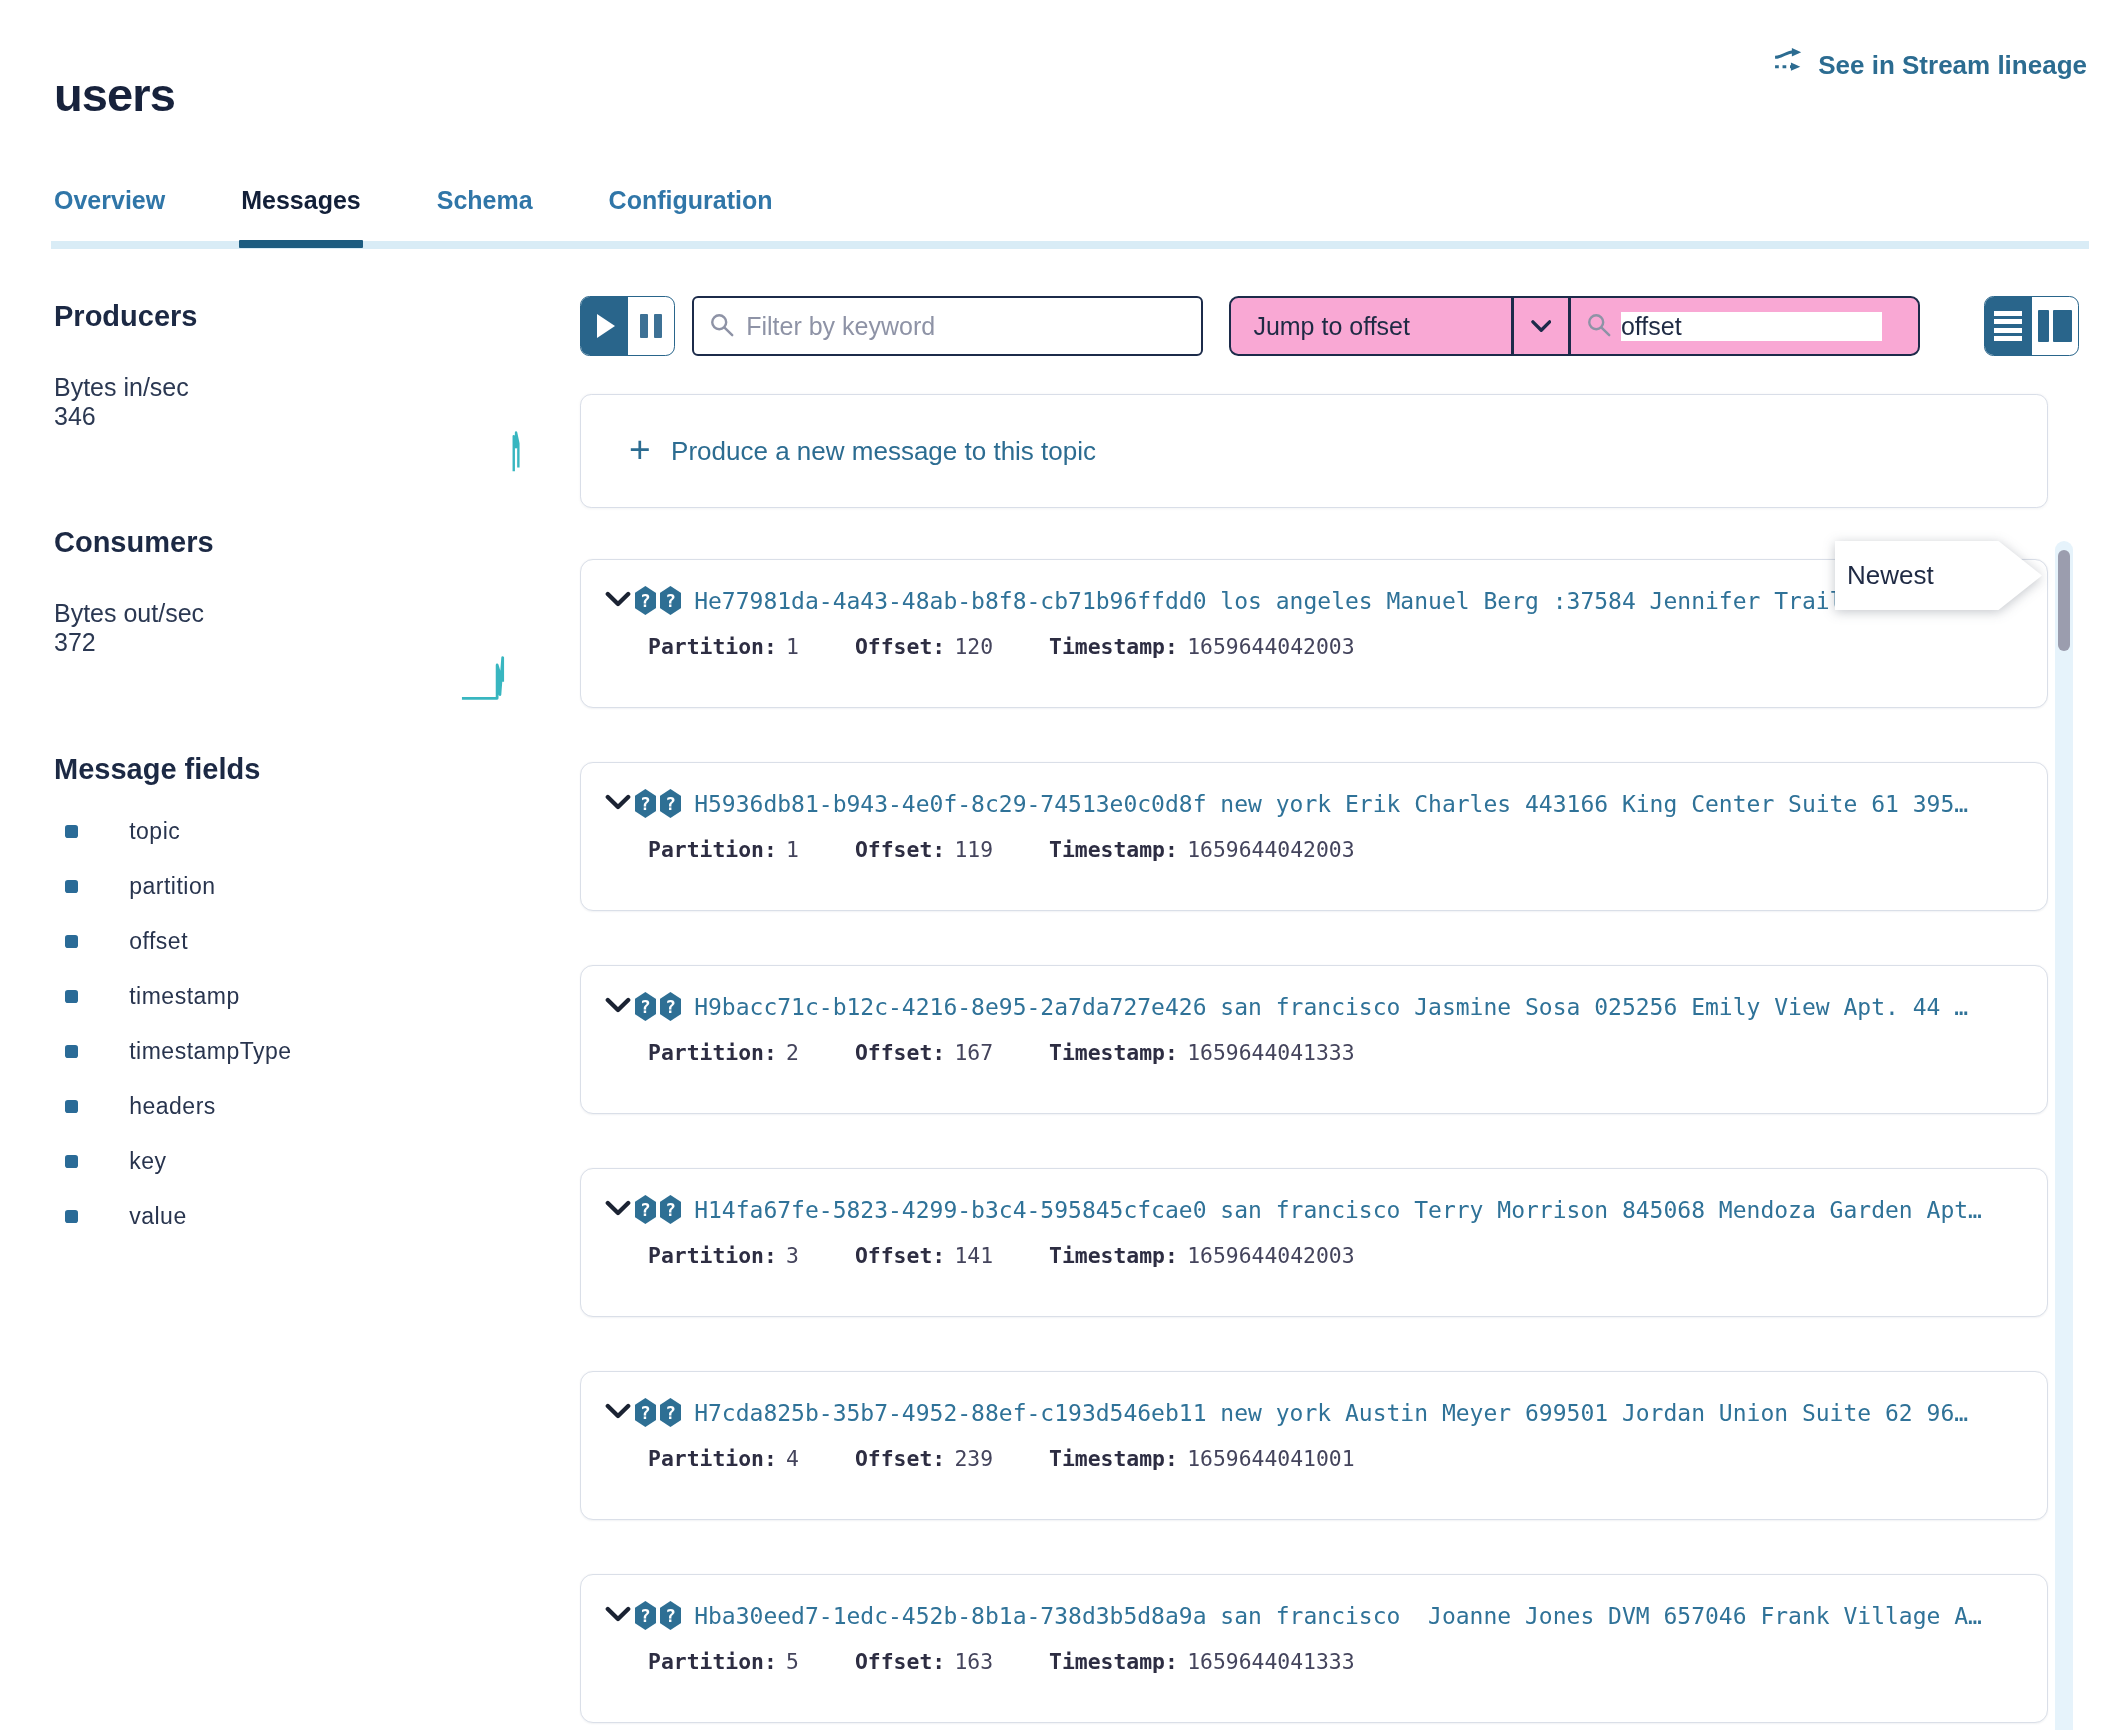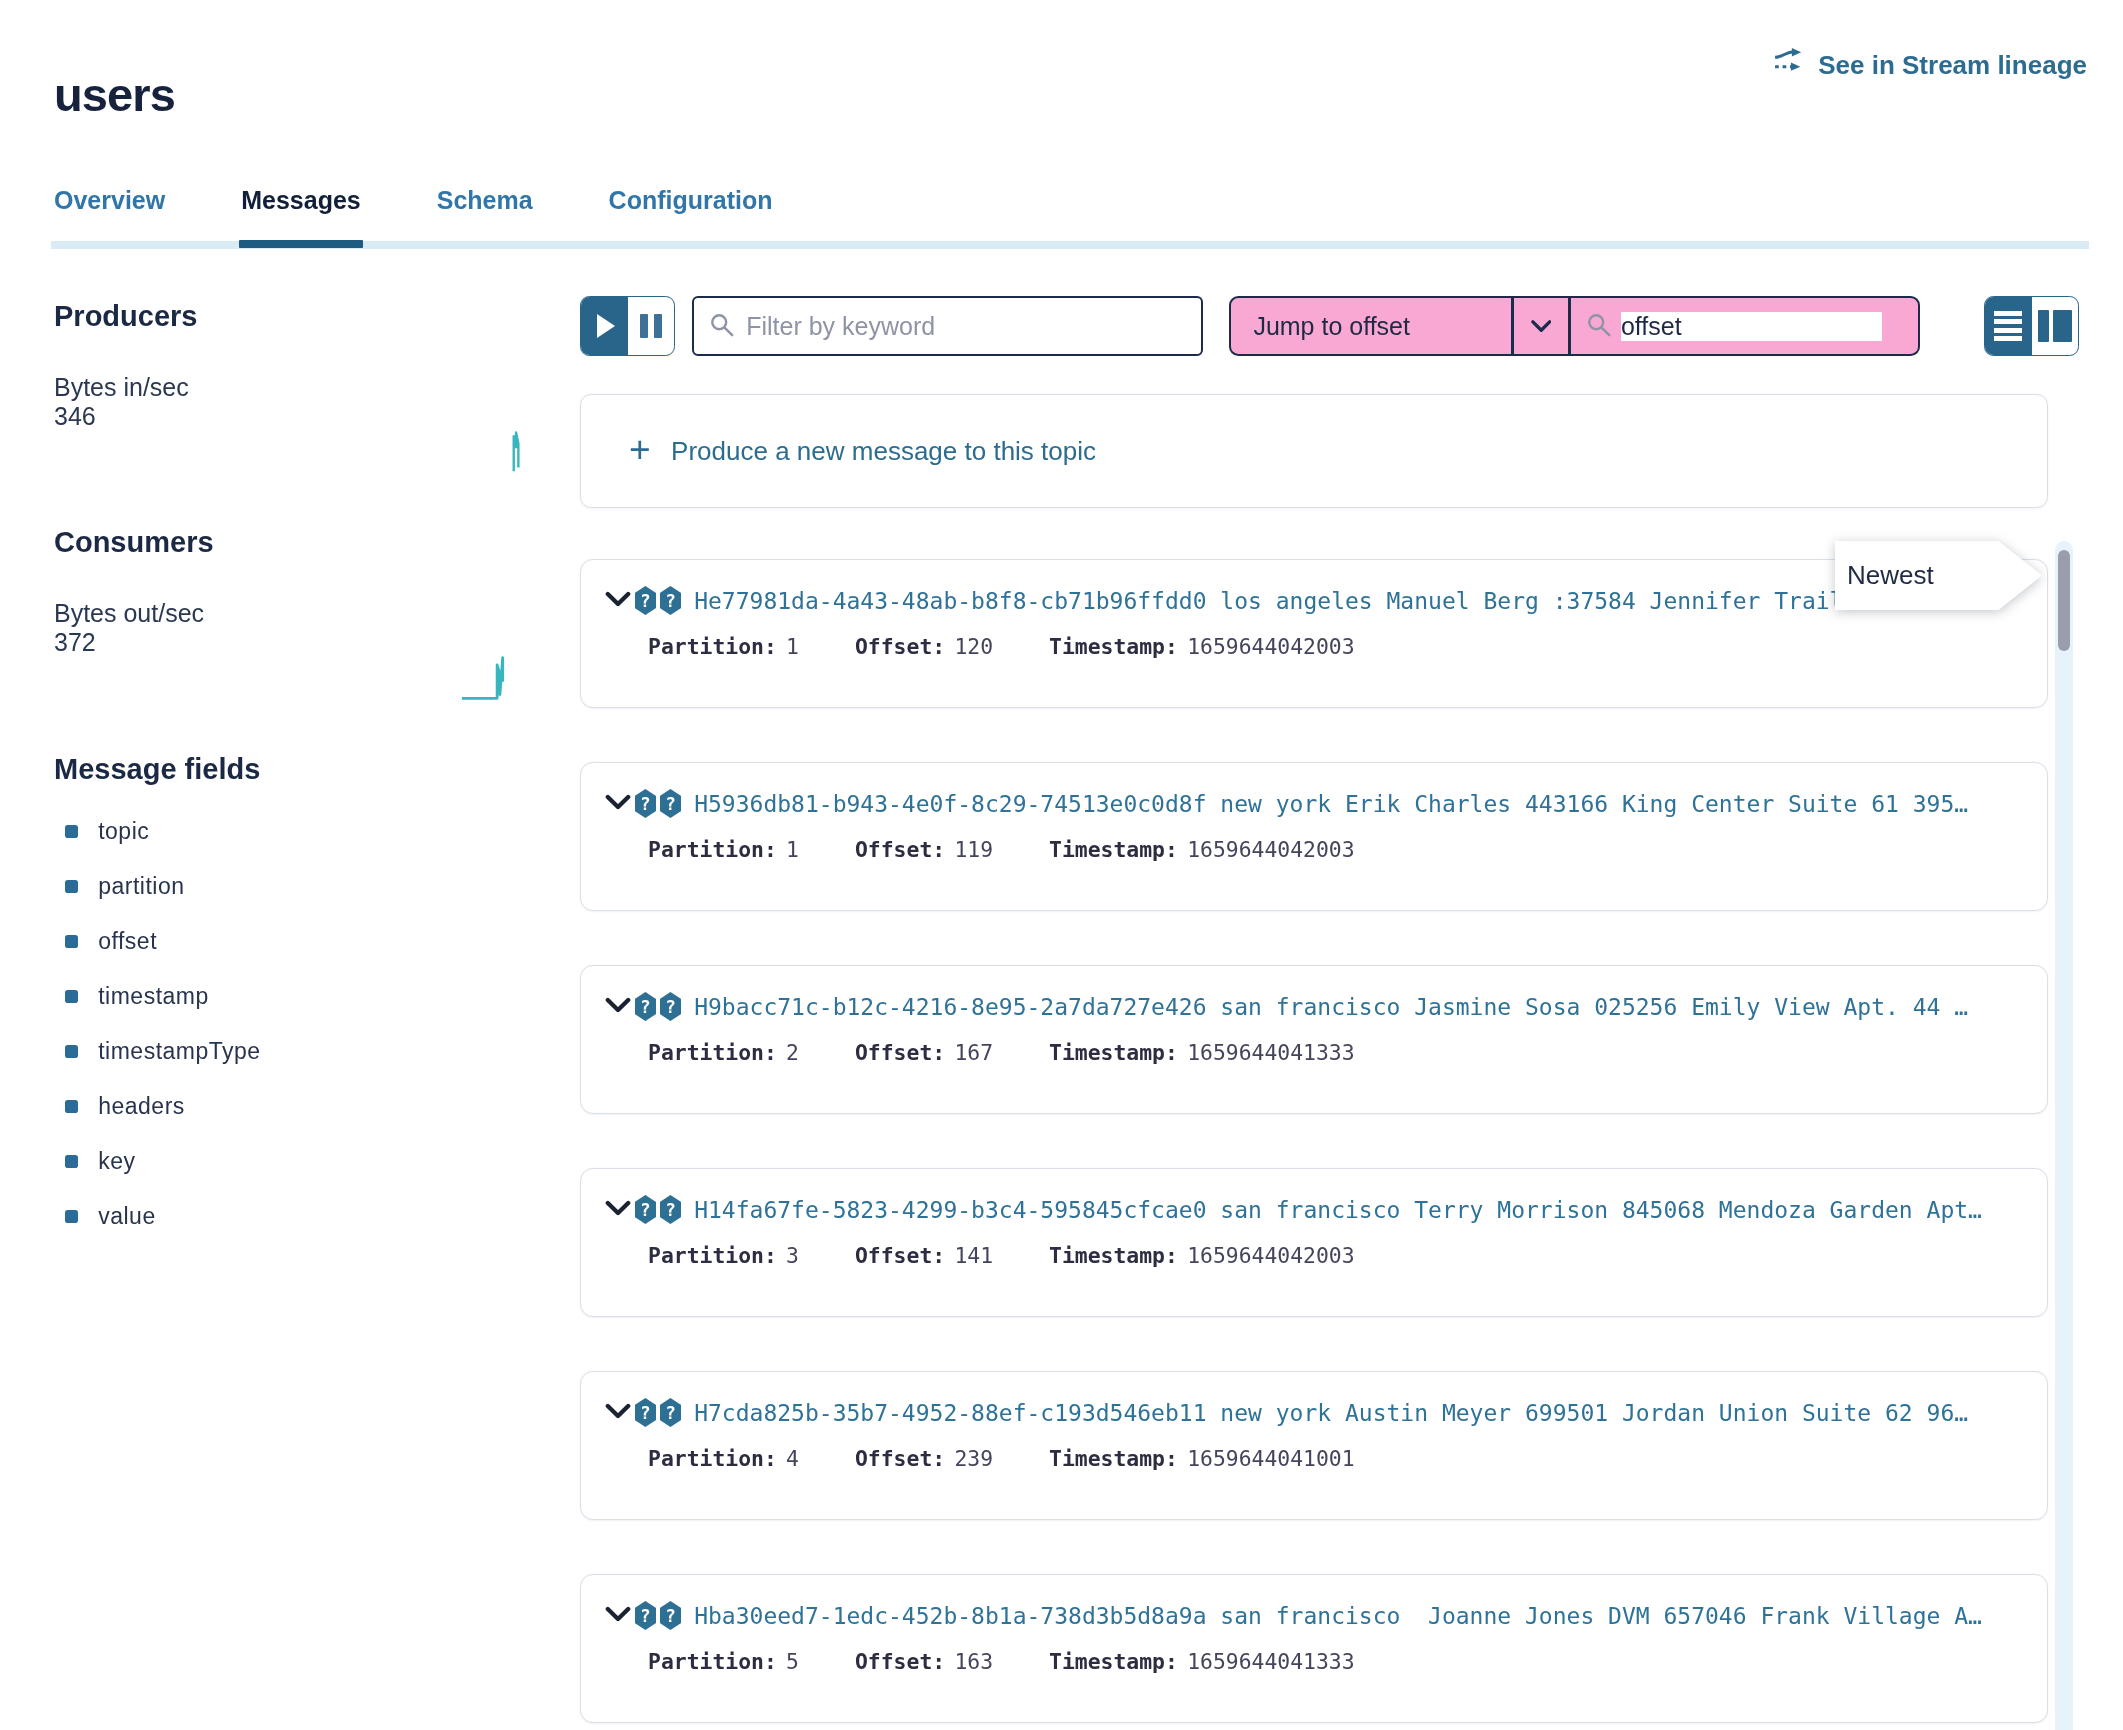--- a/index.html
+++ b/index.html
@@ -33,21 +33,21 @@
 
   
   .sidebar { position:absolute; left:54px; top:300px; width:471px; }
   .side-heading { font-size:29px; font-weight:800; color:#1c2944; }
   .metric-row { display:flex; align-items:flex-start; margin-top:40px; margin-bottom:48px;flex-direction:column; }
   .metric-label { font-size:25px; color:#2b3852; width:228px; }
   .metric-value { font-size:25px; color:#2b3852; }
   .sparkline { margin-left:auto; margin-top:-5.6px; }
   .fields-heading { margin-top:11.2px; }
   .fields-list { list-style:none; margin-top:32px; }
-  .field-item { display:flex; align-items:center; gap:20px; margin-bottom:28px; padding-left:11.2px; }
+  .field-item { display:flex; align-items:center; gap:51px; margin-bottom:28px; padding-left:11.2px; }
   .field-bullet { width:13px; height:13px; border-radius:2.8px; background:#2a6b97; flex:0 0 auto; }
   .field-label { font-size:23px; color:#28344e; letter-spacing:0.5px; }
 
   
   .content { position:absolute; left:580px; top:296px; width:1499px; }
 
   
   .toolbar { display:flex; align-items:center; height:60px; }
   .seg-control {
     display:flex; height:60px; width:95px; border:1.9px solid #29658b; border-radius:9.3px;

